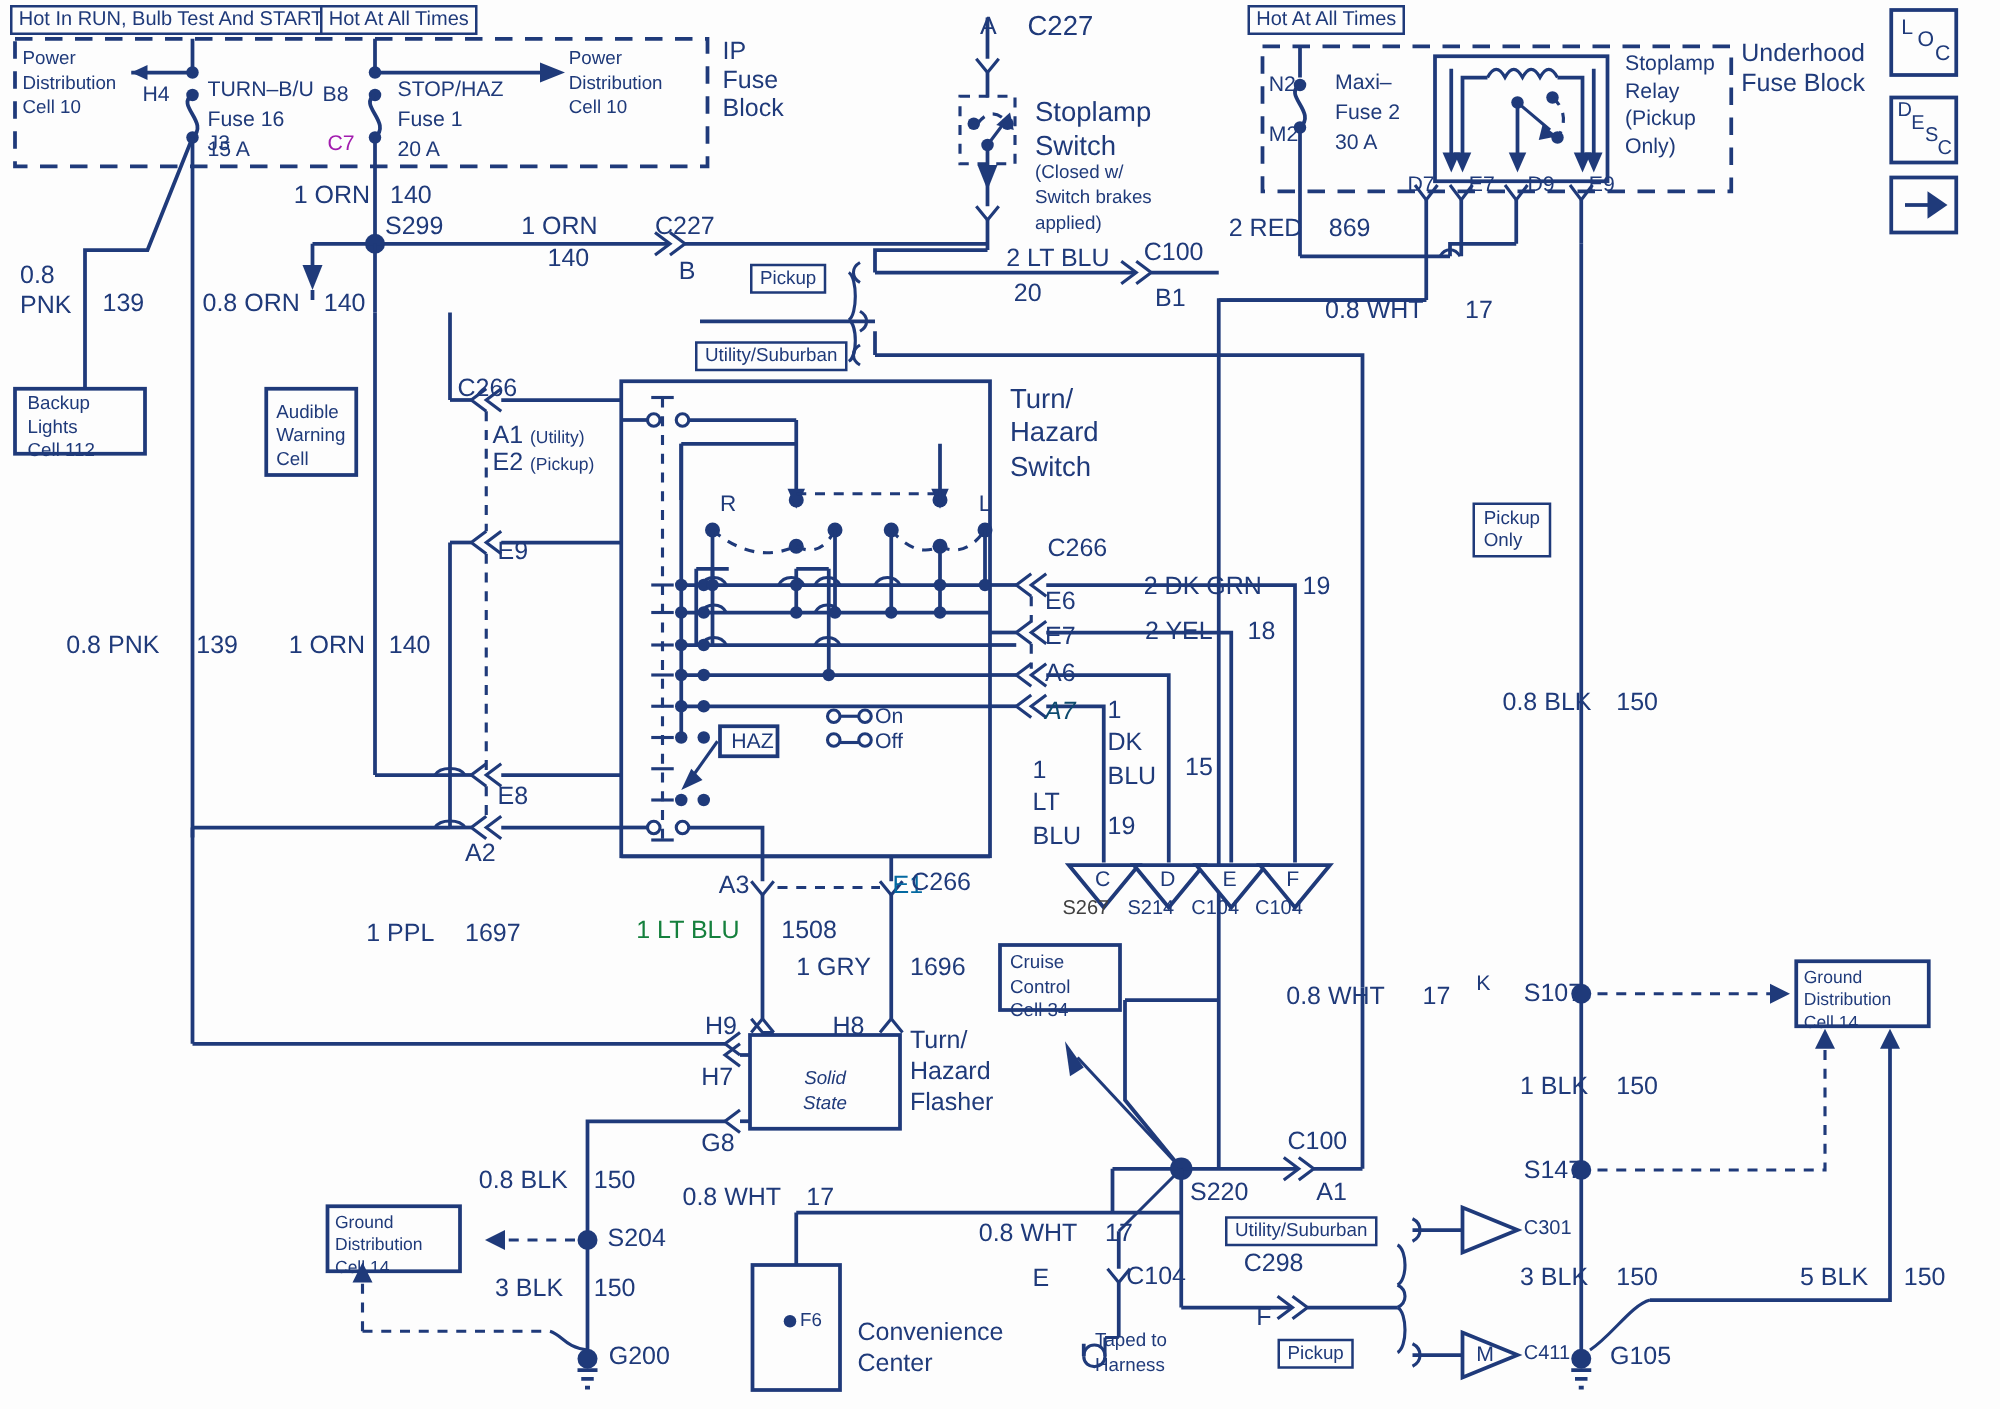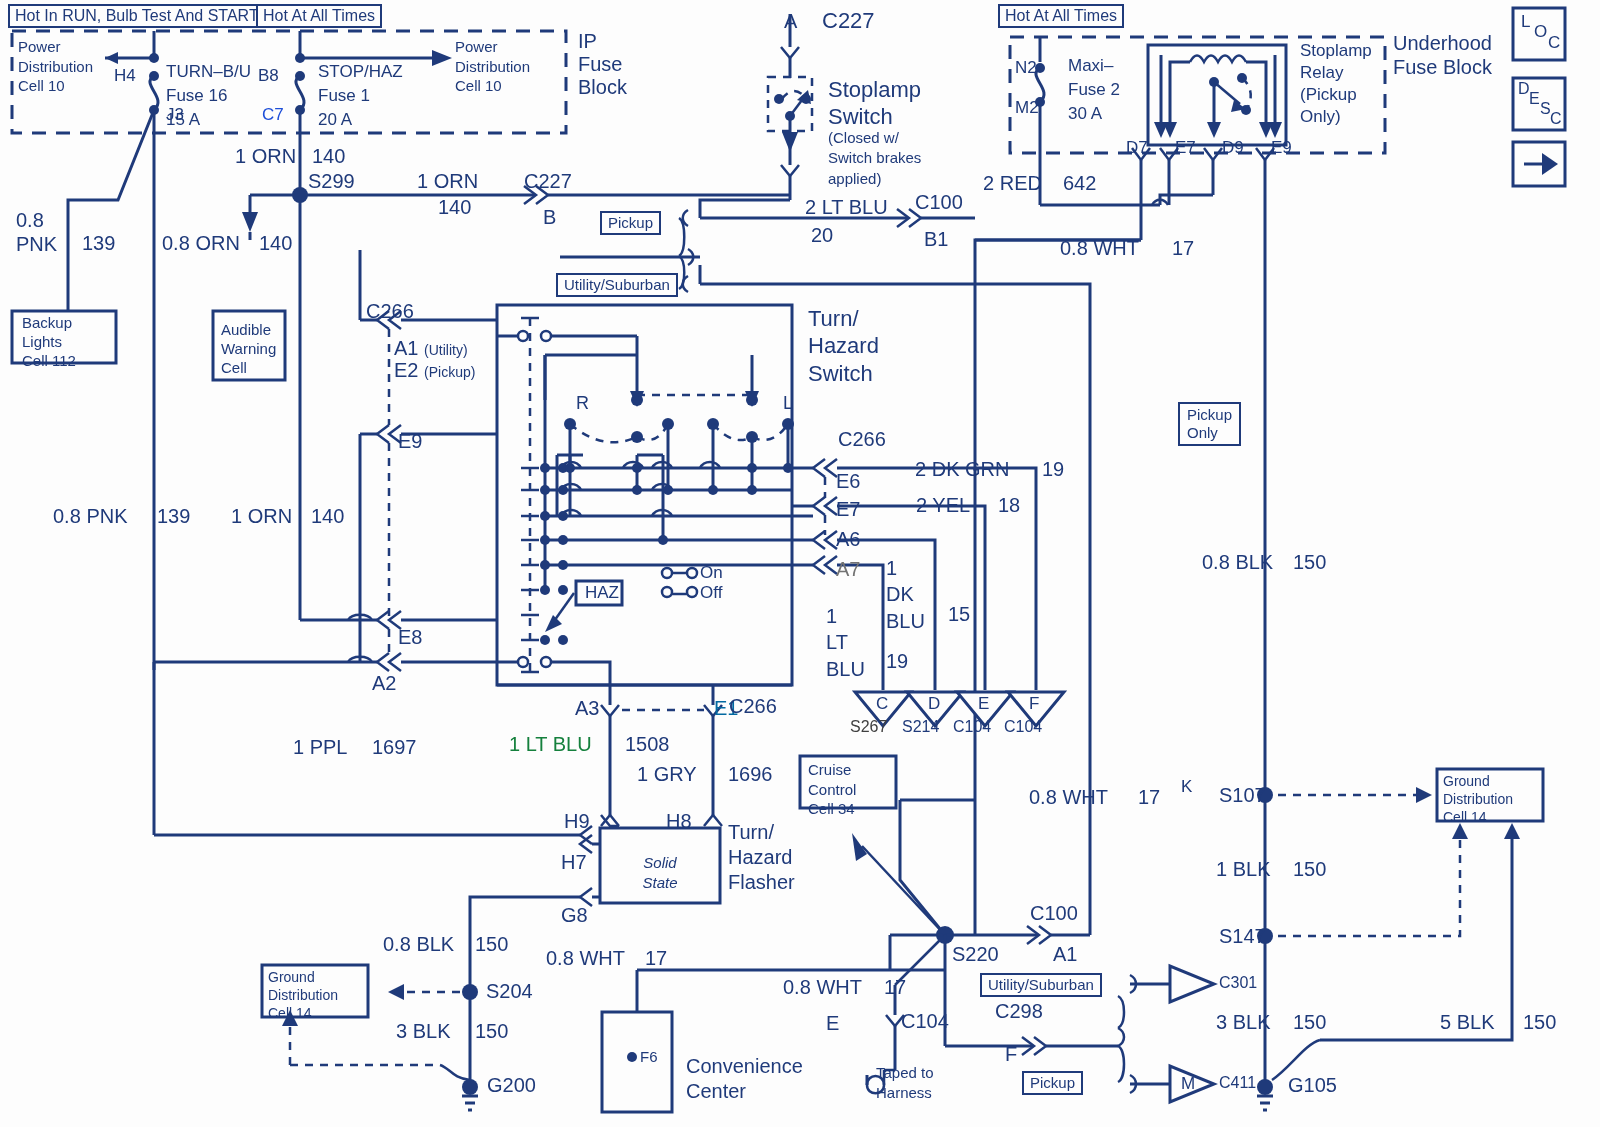--- a/index.html
+++ b/index.html
@@ -451,21 +451,21 @@
 </div>
 
 <div style="position:absolute;left:114px;top:66px;font-size:17px;color:#1f3a7a;">H4</div>
 <div style="position:absolute;left:118px;top:105px;font-size:17px;color:#1f3a7a;margin-left:48px;">J3</div>
 <div style="position:absolute;left:166px;top:60px;font-size:17px;color:#1f3a7a;line-height:1.4;">
   <div>TURN–B/U</div>
       <div>Fuse 16</div>
       <div>15 A</div>
 </div>
 <div style="position:absolute;left:258px;top:66px;font-size:17px;color:#1f3a7a;">B8</div>
-<div style="position:absolute;left:262px;top:105px;font-size:17px;color:#1d4ed8;">C7</div>
+<div style="position:absolute;left:262px;top:105px;font-size:17px;color:#a21caf;">C7</div>
 <div style="position:absolute;left:318px;top:60px;font-size:17px;color:#1f3a7a;line-height:1.4;">
   <div>STOP/HAZ</div>
       <div>Fuse 1</div>
       <div>20 A</div>
 </div>
 <div style="position:absolute;left:1015px;top:58px;font-size:17px;color:#1f3a7a;">N2</div>
 <div style="position:absolute;left:1015px;top:98px;font-size:17px;color:#1f3a7a;">M2</div>
 <div style="position:absolute;left:1068px;top:54px;font-size:17px;color:#1f3a7a;line-height:1.4;">
   <div>Maxi–</div>
       <div>Fuse 2</div>
@@ -522,21 +522,21 @@
 
 <div style="position:absolute;left:600px;top:211px;border:2.5px solid #1f3a7a;background:#fdfdfd;padding:1px 6px;"><span style="font-size:15px;color:#1f3a7a;">Pickup</span></div>
 <div style="position:absolute;left:556px;top:273px;border:2.5px solid #1f3a7a;background:#fdfdfd;padding:1px 6px;"><span style="font-size:15px;color:#1f3a7a;">Utility/Suburban</span></div>
 
 <div style="position:absolute;left:805px;top:196px;font-size:20px;color:#1f3a7a;"><span>2</span> <span>LT BLU</span></div>
 <div style="position:absolute;left:811px;top:224px;font-size:20px;color:#1f3a7a;">20</div>
 <div style="position:absolute;left:915px;top:191px;font-size:20px;color:#1f3a7a;">C100</div>
 <div style="position:absolute;left:924px;top:228px;font-size:20px;color:#1f3a7a;">B1</div>
 
 <div style="position:absolute;left:983px;top:172px;font-size:20px;color:#1f3a7a;"><span>2</span> <span>RED</span></div>
-<div style="position:absolute;left:1063px;top:172px;font-size:20px;color:#1f3a7a;">642</div>
+<div style="position:absolute;left:1063px;top:172px;font-size:20px;color:#1f3a7a;">869</div>
 <div style="position:absolute;left:1060px;top:237px;font-size:20px;color:#1f3a7a;"><span>0.8</span> <span>WHT</span></div>
 <div style="position:absolute;left:1172px;top:237px;font-size:20px;color:#1f3a7a;">17</div>
 
 <div style="position:absolute;left:1300px;top:40px;font-size:17px;color:#1f3a7a;line-height:1.3;">
   <div>Stoplamp</div>
       <div>Relay</div>
       <div>(Pickup</div>
       <div>Only)</div>
 </div>
 <div style="position:absolute;left:1126px;top:138px;font-size:17px;color:#1f3a7a;">D7</div>
@@ -552,21 +552,21 @@
 <div style="position:absolute;left:576px;top:393px;font-size:18px;color:#1f3a7a;">R</div>
 <div style="position:absolute;left:783px;top:393px;font-size:18px;color:#1f3a7a;">L</div>
 <div style="position:absolute;left:585px;top:583px;font-size:17px;color:#1f3a7a;">HAZ</div>
 <div style="position:absolute;left:700px;top:563px;font-size:17px;color:#1f3a7a;">On</div>
 <div style="position:absolute;left:700px;top:583px;font-size:17px;color:#1f3a7a;">Off</div>
 
 <div style="position:absolute;left:838px;top:428px;font-size:20px;color:#1f3a7a;">C266</div>
 <div style="position:absolute;left:836px;top:470px;font-size:20px;color:#1f3a7a;">E6</div>
 <div style="position:absolute;left:836px;top:498px;font-size:20px;color:#1f3a7a;">E7</div>
 <div style="position:absolute;left:836px;top:528px;font-size:20px;color:#1f3a7a;">A6</div>
-<div style="position:absolute;left:836px;top:558px;font-size:20px;color:#737373;">A7</div>
+<div style="position:absolute;left:836px;top:558px;font-size:20px;color:#0c4a6e;font-style:italic;">A7</div>
 
 <div style="position:absolute;left:915px;top:458px;font-size:20px;color:#1f3a7a;"><span>2</span> <span>DK GRN</span></div>
 <div style="position:absolute;left:1042px;top:458px;font-size:20px;color:#1f3a7a;">19</div>
 <div style="position:absolute;left:916px;top:494px;font-size:20px;color:#1f3a7a;"><span>2</span> <span>YEL</span></div>
 <div style="position:absolute;left:998px;top:494px;font-size:20px;color:#1f3a7a;">18</div>
 
 <div style="position:absolute;left:886px;top:555px;font-size:20px;color:#1f3a7a;line-height:1.32;">
   <div>1</div>
       <div>DK</div>
       <div>BLU</div>

